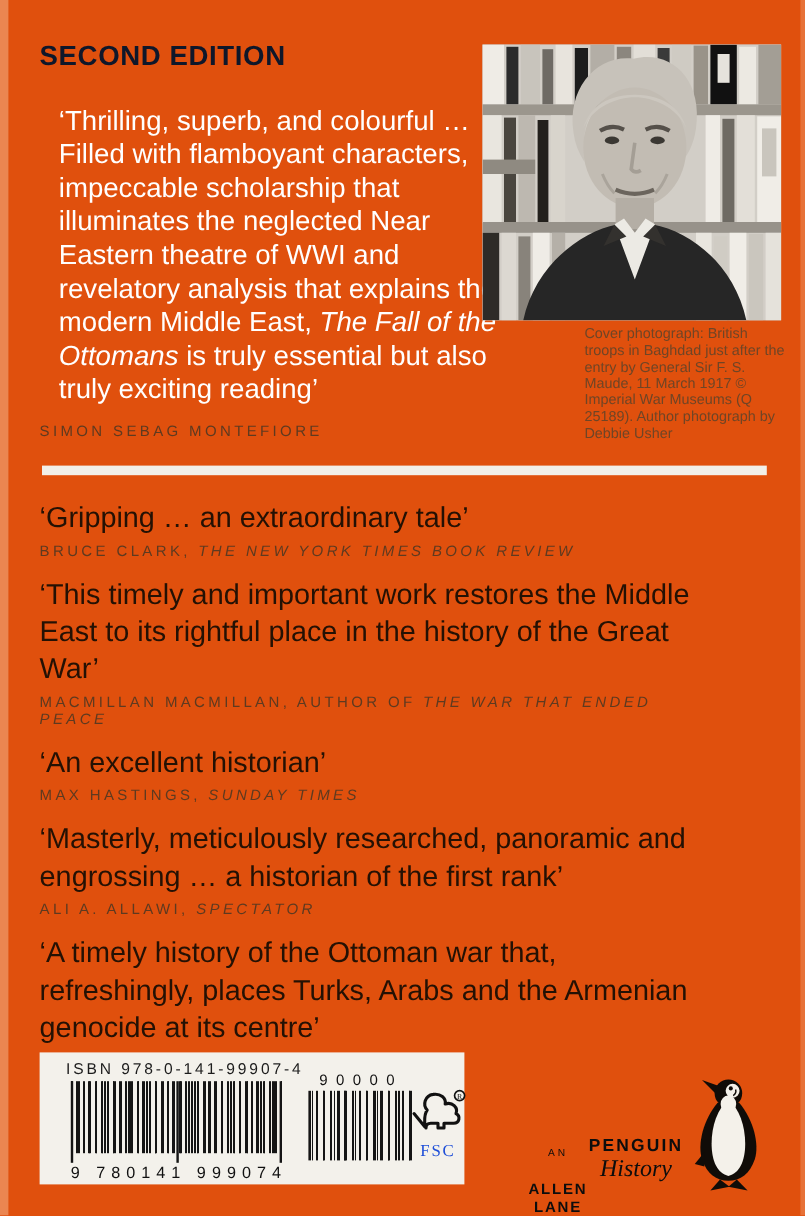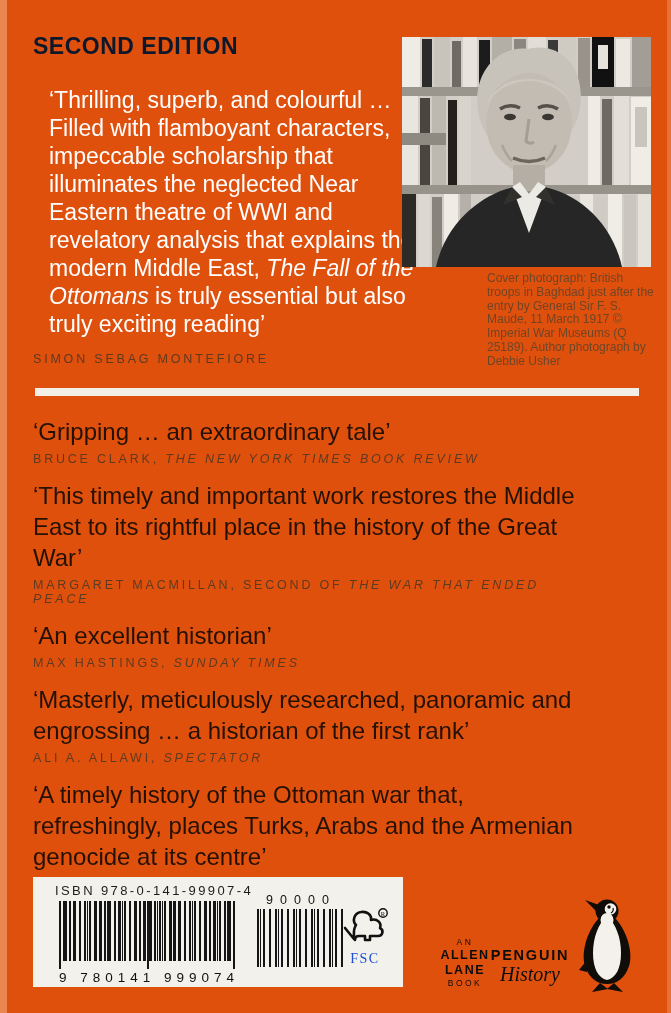--- a/index.html
+++ b/index.html
@@ -40,21 +40,21 @@
 
   .divider{left:35px;top:388px;width:604px;height:8px;background:#F2EFE8;}
 
   .quotes{left:33px;top:416px;width:548px;}
   .q-block{margin-bottom:12px;}
   .q-text{font-size:24px;line-height:31px;color:#241104;}
   .q-attr{margin-top:5px;margin-bottom:14px;}
   .q-attr .src{font-style:italic;margin-top:36px;}
 
   .barcode-box{
-    left:33px;top:877px;width:354px;height:110px;background:#F3F1EB;padding-left:16px;
+    left:33px;top:877px;width:354px;height:110px;background:#F3F1EB;
   }
   .isbn{position:absolute;left:22px;top:6px;font-size:13px;letter-spacing:2.4px;color:#1c1c1c;}
   .ean{position:absolute;left:26px;top:24px;width:176px;}
   .ean-bars{
     height:60px;position:relative;
     background-image:
       repeating-linear-gradient(90deg,#151515 0 2px,transparent 2px 5px),
       repeating-linear-gradient(90deg,#151515 0 1px,transparent 1px 7px),
       repeating-linear-gradient(90deg,transparent 0 4px,#151515 4px 5px,transparent 5px 11px);
   }
@@ -66,21 +66,21 @@
   .addon-bars{
     height:58px;margin-top:2px;
     background-image:
       repeating-linear-gradient(90deg,#151515 0 2px,transparent 2px 6px),
       repeating-linear-gradient(90deg,transparent 0 3px,#151515 3px 4px,transparent 4px 9px);
   }
   .fsc{position:absolute;left:306px;top:30px;width:52px;text-align:center;color:#1d4ed8;}
   .fsc-label{font-family:"Liberation Serif",serif;font-size:14px;letter-spacing:1.5px;margin-top:-2px;}
 
   .allen-lane{left:440px;top:936px;width:50px;text-align:center;color:#0d0d0d;}
-  .al-small{font-size:8.5px;letter-spacing:2.5px;margin:1px 0;}
+  .al-small{font-size:8.5px;letter-spacing:2.5px;margin:19px 0;}
   .al-big{font-size:12.5px;font-weight:bold;letter-spacing:1.5px;margin:1px 0;}
 
   .penguin-brand{left:490px;top:947px;width:80px;text-align:center;color:#0d0d0d;}
   .penguin-word{font-size:14.5px;font-weight:bold;letter-spacing:1.8px;}
   .penguin-series{font-family:"Liberation Serif",serif;font-style:italic;font-size:20px;margin-top:0px;}
 
   .penguin-logo{left:578px;top:896px;width:58px;height:100px;}
 </style>
 </head>
 <body>
@@ -161,21 +161,21 @@
 
 <div class="abs divider"></div>
 
 <div class="abs quotes">
   <div class="q-block">
     <div class="q-text">‘Gripping … an extraordinary tale’</div>
     <div class="attr q-attr"><span>BRUCE CLARK, </span><span class="src">THE NEW YORK TIMES BOOK REVIEW</span></div>
   </div>
   <div class="q-block">
     <div class="q-text">‘This timely and important work restores the Middle East to its rightful place in the history of the Great War’</div>
-    <div class="attr q-attr"><span>MARGARET MACMILLAN, SECOND OF </span><span class="src">THE WAR THAT ENDED PEACE</span></div>
+    <div class="attr q-attr"><span>MACMILLAN MACMILLAN, AUTHOR OF </span><span class="src">THE WAR THAT ENDED PEACE</span></div>
   </div>
   <div class="q-block">
     <div class="q-text">‘An excellent historian’</div>
     <div class="attr q-attr"><span>MAX HASTINGS, </span><span class="src">SUNDAY TIMES</span></div>
   </div>
   <div class="q-block">
     <div class="q-text">‘Masterly, meticulously researched, panoramic and engrossing … a historian of the first rank’</div>
     <div class="attr q-attr"><span>ALI A. ALLAWI, </span><span class="src">SPECTATOR</span></div>
   </div>
   <div class="q-block">

